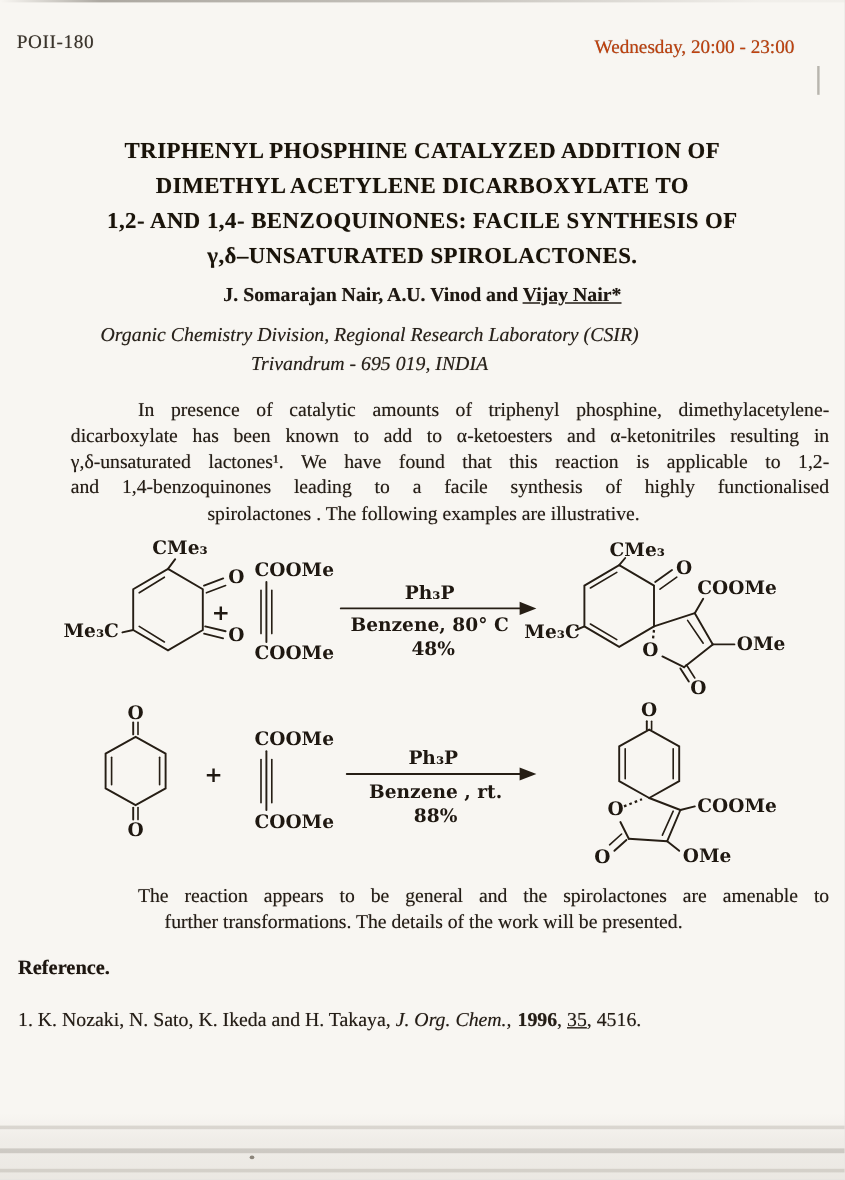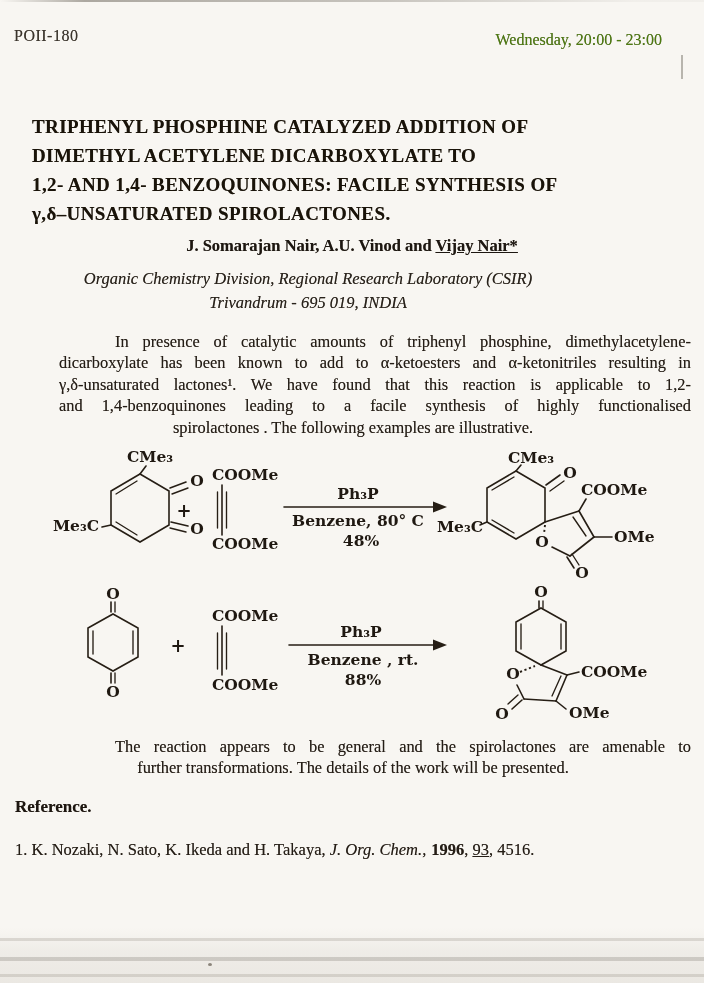--- a/index.html
+++ b/index.html
@@ -6,23 +6,23 @@
   .page{
     position:relative;width:704px;height:983px;margin:0 auto;
     background:#f8f6f2;overflow:hidden;
     font-family:"Liberation Serif","DejaVu Serif",serif;
     color:#211b15;
   }
   .abs{position:absolute;}
   .soft{text-shadow:0 0 .6px rgba(40,30,20,.55);}
   
   .hdr-left{left:14px;top:27px;font-size:16px;letter-spacing:.5px;color:#3a342c;}
-  .hdr-right{right:42px;top:31px;font-size:16px;color:#4d7c0f;}
-  
-  .title{left:32px;top:112px;width:640px;text-align:left;
+  .hdr-right{right:42px;top:31px;font-size:16px;color:#c2410c;}
+  
+  .title{left:32px;top:112px;width:640px;text-align:center;
     font-size:19px;font-weight:700;line-height:29px;letter-spacing:.4px;color:#191309;}
   
   .authors{left:0;top:236px;width:704px;text-align:center;font-size:16.5px;font-weight:700;color:#1d1711;}
   .authors .ul{text-decoration:underline;}
   .affil{left:0;top:267px;width:616px;text-align:center;font-style:italic;
     font-size:16.5px;line-height:24px;color:#28221b;}
   
   .para{left:15px;width:676px;font-size:16.4px;line-height:21.4px;color:#241d16;}
   .p1{top:331px;} .p2{top:736px;}
   .jline{text-align:justify;text-align-last:justify;margin-left:44px;}
@@ -209,21 +209,21 @@
     </g>
   </svg>
 
   <div class="abs para p2 soft">
     <div class="jline indent">The reaction appears to be general and the spirolactones are amenable to</div>
     <div class="plainline">further transformations.  The details of the work will be presented.</div>
   </div>
 
   <div class="abs refhead soft">Reference.</div>
   <div class="abs refline soft">
-    <span>1. K. Nozaki, N. Sato, K. Ikeda and H. Takaya, </span><span class="ref-journal">J. Org. Chem.,</span><span class="ref-year">1996</span><span>, </span><span class="ref-vol">93</span><span>, 4516.</span>
+    <span>1. K. Nozaki, N. Sato, K. Ikeda and H. Takaya, </span><span class="ref-journal">J. Org. Chem.,</span><span class="ref-year">1996</span><span>, </span><span class="ref-vol">35</span><span>, 4516.</span>
   </div>
 
   <div class="abs bottom-tint"></div>
   <div class="abs streak st1"></div>
   <div class="abs streak st2"></div>
   <div class="abs streak st3"></div>
   <div class="abs speck"></div>
 
 </div>
 

